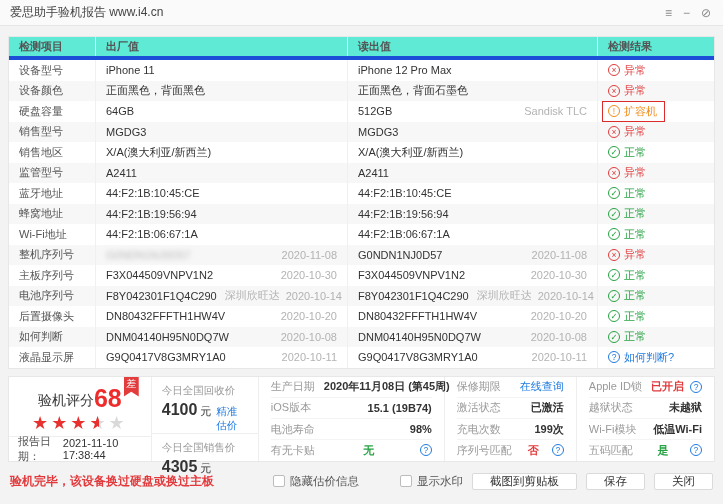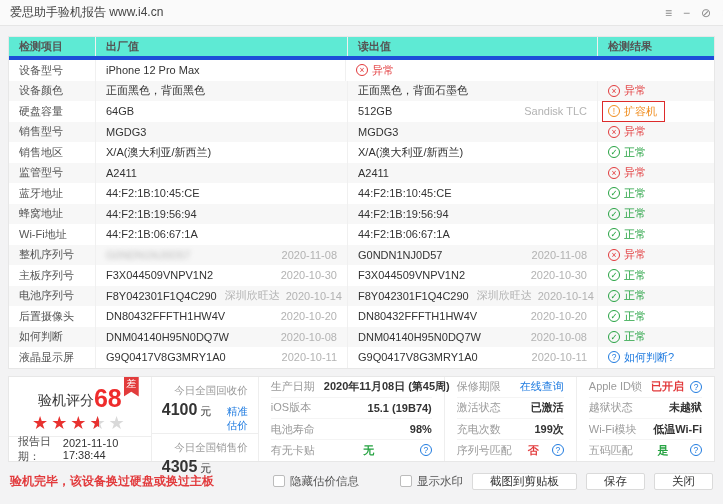--- a/index.html
+++ b/index.html
@@ -53,21 +53,21 @@
   .star{color:#d9d9d9;position:relative;display:inline-block;font-style:normal;}
   .star.full{color:#e8312f;}
   .star .fill{position:absolute;left:0;top:0;width:50%;overflow:hidden;color:#e8312f;}
   .ribbon{position:absolute;top:0;right:12px;width:15px;height:20px;background:#e23c3c;color:#fff;
     font-size:10px;text-align:center;line-height:14px;
     clip-path:polygon(0 0,100% 0,100% 100%,50% 76%,0 100%);}
   .report-date{border-top:1px solid #eee;height:25px;display:flex;align-items:center;
     padding:0 9px;font-size:11px;color:#555;}
   .report-date b{font-weight:normal;color:#333;margin-left:2px;}
 
-  .price-box{width:117px;border-right:1px solid #eee;display:flex;flex-direction:column;text-align:right;}
+  .price-box{width:117px;border-right:1px solid #eee;display:flex;flex-direction:column;}
   .price-sec{flex:1;padding:7px 10px 0;}
   .price-sec:first-child{border-bottom:1px solid #eee;}
   .price-label{font-size:10.5px;color:#9a9a9a;}
   .price-line{margin-top:3px;display:flex;align-items:baseline;}
   .price-num{font-size:16px;font-weight:bold;color:#333;}
   .price-unit{font-size:11px;color:#333;margin-left:3px;}
   .price-link{font-size:10.5px;color:#1f7be0;margin-left:5px;cursor:pointer;}
 
   .info-cols{flex:1;display:flex;}
   .info-col{display:flex;flex-direction:column;padding:0 12px;}
@@ -112,20 +112,24 @@
   <div class="table">
     <div class="thead">
       <div class="c item">检测项目</div>
       <div class="c factory">出厂值</div>
       <div class="c read">读出值</div>
       <div class="c status">检测结果</div>
     </div>
     <div id="tbody">
   <div class="trow">
     <div class="c item">设备型号</div>
+    <div class="c factory">
+      <span class="val">iPhone 11</span>
+
+    </div>
     <div class="c read">
       <span class="val">iPhone 12 Pro Max</span>
 
     </div>
     <div class="c status">
       <span class="st-inner st-error">
         <span class="sicon">×</span>
         <span class="stext">异常</span>
       </span>
     </div>

